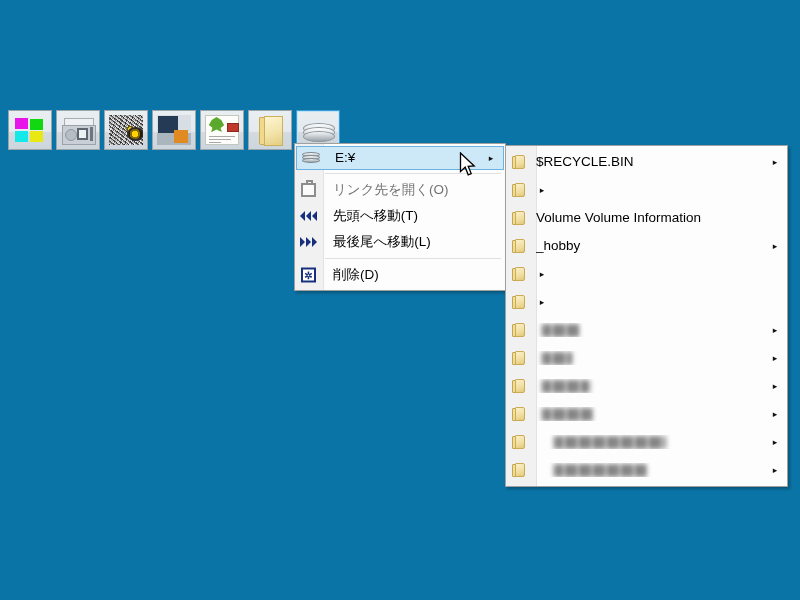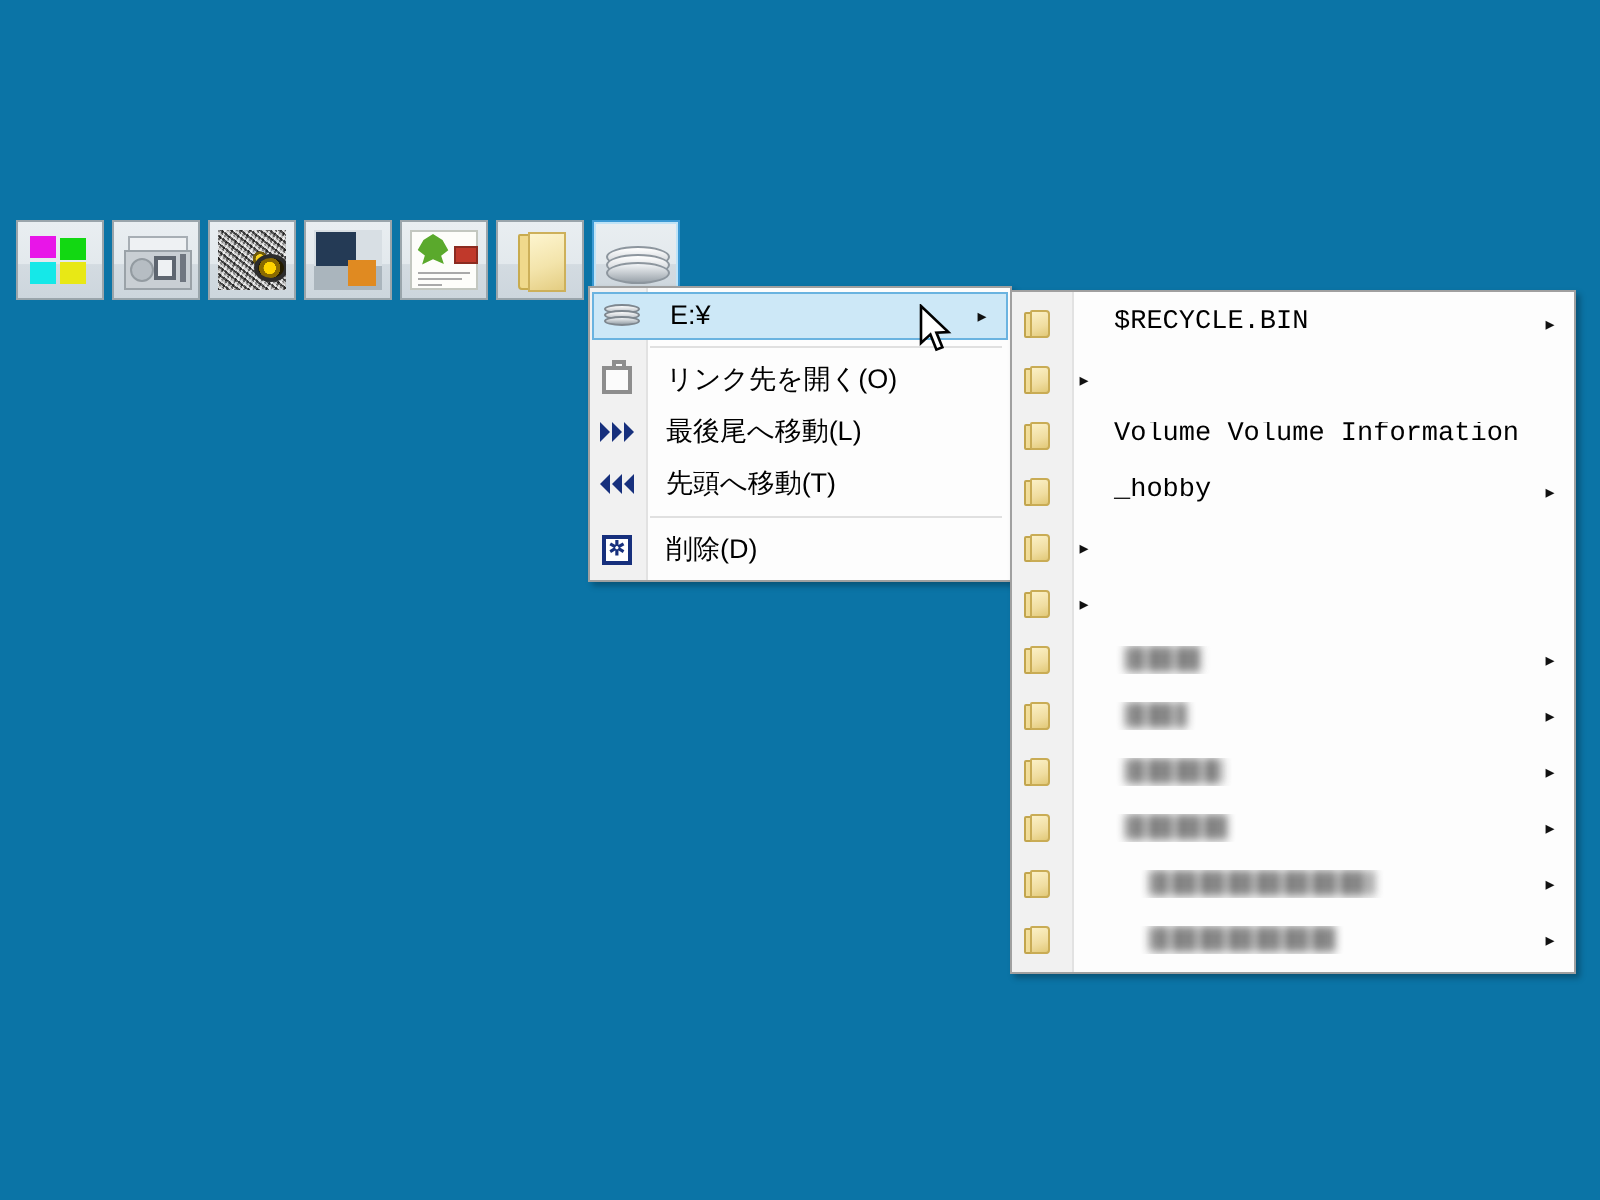--- a/index.html
+++ b/index.html
@@ -127,38 +127,38 @@
     cursor: default;
     z-index: 1;
   }
   #sub-menu .menu-item { height: 28px; }
   .menu-item.highlight {
     background: #cde8f7;
     border: 1px solid #6ab3e0;
     margin: 0 1px;
     height: 24px;
   }
-  .menu-item.disabled .mi-label { color: #000000; }
+  .menu-item.disabled .mi-label { color: #737373; }
 
   .mi-icon {
     width: 28px;
     min-width: 28px;
     height: 100%;
     position: relative;
   }
   #sub-menu .mi-icon { width: 30px; min-width: 30px; }
   .mi-label {
     flex: 1;
     padding-left: 10px;
     white-space: nowrap;
     overflow: hidden;
     font-size: 13.5px;
     line-height: 1;
   }
-  #sub-menu .mi-label { padding-left: 21px; font-size: 13.5px; font-family: Liberation Mono, monospace; }
+  #sub-menu .mi-label { padding-left: 0; font-size: 13.5px; }
   .mi-arrow {
     width: 12px;
     text-align: center;
     font-size: 9px;
     color: #111;
     line-height: 1;
   }
   .mi-sep {
     height: 1px;
     background: #e0e0e0;
@@ -345,38 +345,38 @@
     <div class="mi-icon">
       <div class="ico-box"></div>
     </div>
     <div class="mi-label">リンク先を開く(O)</div>
     <div class="mi-arrow"></div>
   </div>
 
   <div class="menu-item">
     <div class="mi-icon">
       <div class="ico-arrows">
+        <div class="tri tri-l"></div>
+          <div class="tri tri-l"></div>
+          <div class="tri tri-l"></div>
+      </div>
+    </div>
+    <div class="mi-label">先頭へ移動(T)</div>
+    <div class="mi-arrow"></div>
+  </div>
+
+  <div class="menu-item">
+    <div class="mi-icon">
+      <div class="ico-arrows">
         <div class="tri tri-r"></div>
           <div class="tri tri-r"></div>
           <div class="tri tri-r"></div>
       </div>
     </div>
     <div class="mi-label">最後尾へ移動(L)</div>
-    <div class="mi-arrow"></div>
-  </div>
-
-  <div class="menu-item">
-    <div class="mi-icon">
-      <div class="ico-arrows">
-        <div class="tri tri-l"></div>
-          <div class="tri tri-l"></div>
-          <div class="tri tri-l"></div>
-      </div>
-    </div>
-    <div class="mi-label">先頭へ移動(T)</div>
     <div class="mi-arrow"></div>
   </div>
 
   <div class="mi-sep"></div>
 
   <div class="menu-item">
     <div class="mi-icon">
       <div class="ico-del">✲</div>
     </div>
     <div class="mi-label">削除(D)</div>

